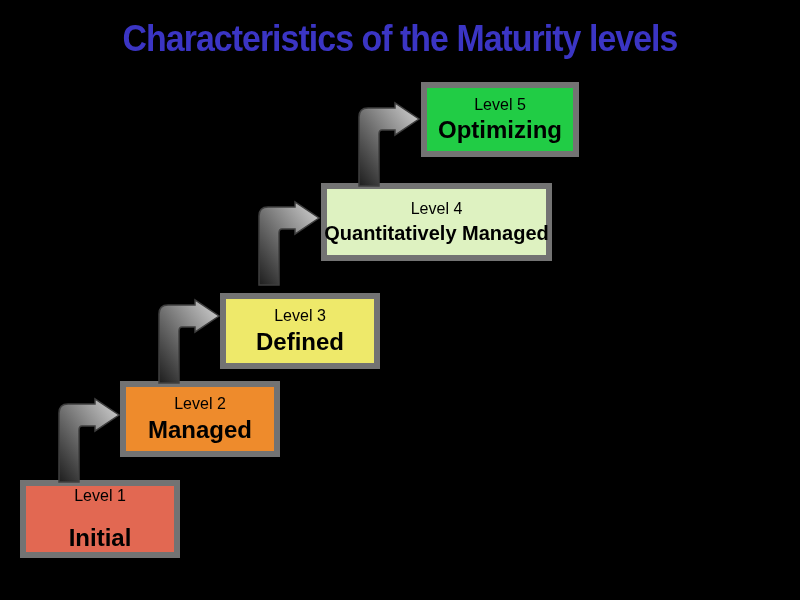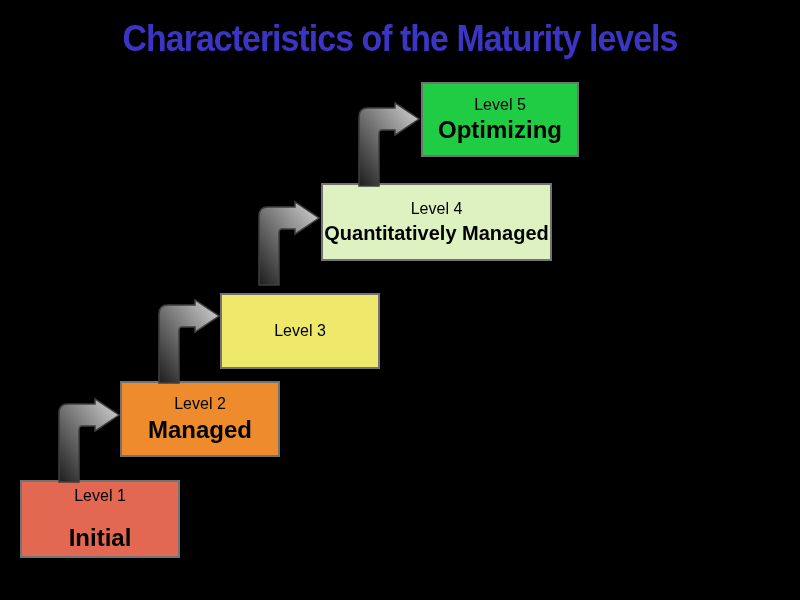--- a/index.html
+++ b/index.html
@@ -27,21 +27,21 @@
     font-size: 36px;
     font-weight: bold;
     letter-spacing: -1px;
     transform: scaleX(0.94);
     transform-origin: 50% 50%;
     white-space: nowrap;
   }
   .level-box {
     position: absolute;
     box-sizing: border-box;
-    border: 2px solid #737373;
+    border: 6px solid #737373;
     display: flex;
     flex-direction: column;
     align-items: center;
     justify-content: center;
     gap: 4px;
     color: #000000;
   }
   .level-label {
     font-size: 16px;
     font-weight: normal;
@@ -85,20 +85,21 @@
     <span class="level-name">Initial</span>
   </div>
 
   <div class="level-box lv2" style="background: rgb(238, 139, 44); text-align: right;">
     <span class="level-label">Level 2</span>
     <span class="level-name">Managed</span>
   </div>
 
   <div class="level-box lv3" style="background: rgb(238, 233, 106);">
     <span class="level-label">Level 3</span>
+    <span class="level-name">Defined</span>
   </div>
 
   <div class="level-box lv4" style="background: rgb(222, 242, 193); justify-content: center;">
     <span class="level-label">Level 4</span>
     <span class="level-name small">Quantitatively Managed</span>
   </div>
 
   <div class="level-box lv5" style="background: rgb(33, 204, 69);">
     <span class="level-label">Level 5</span>
     <span class="level-name">Optimizing</span>

